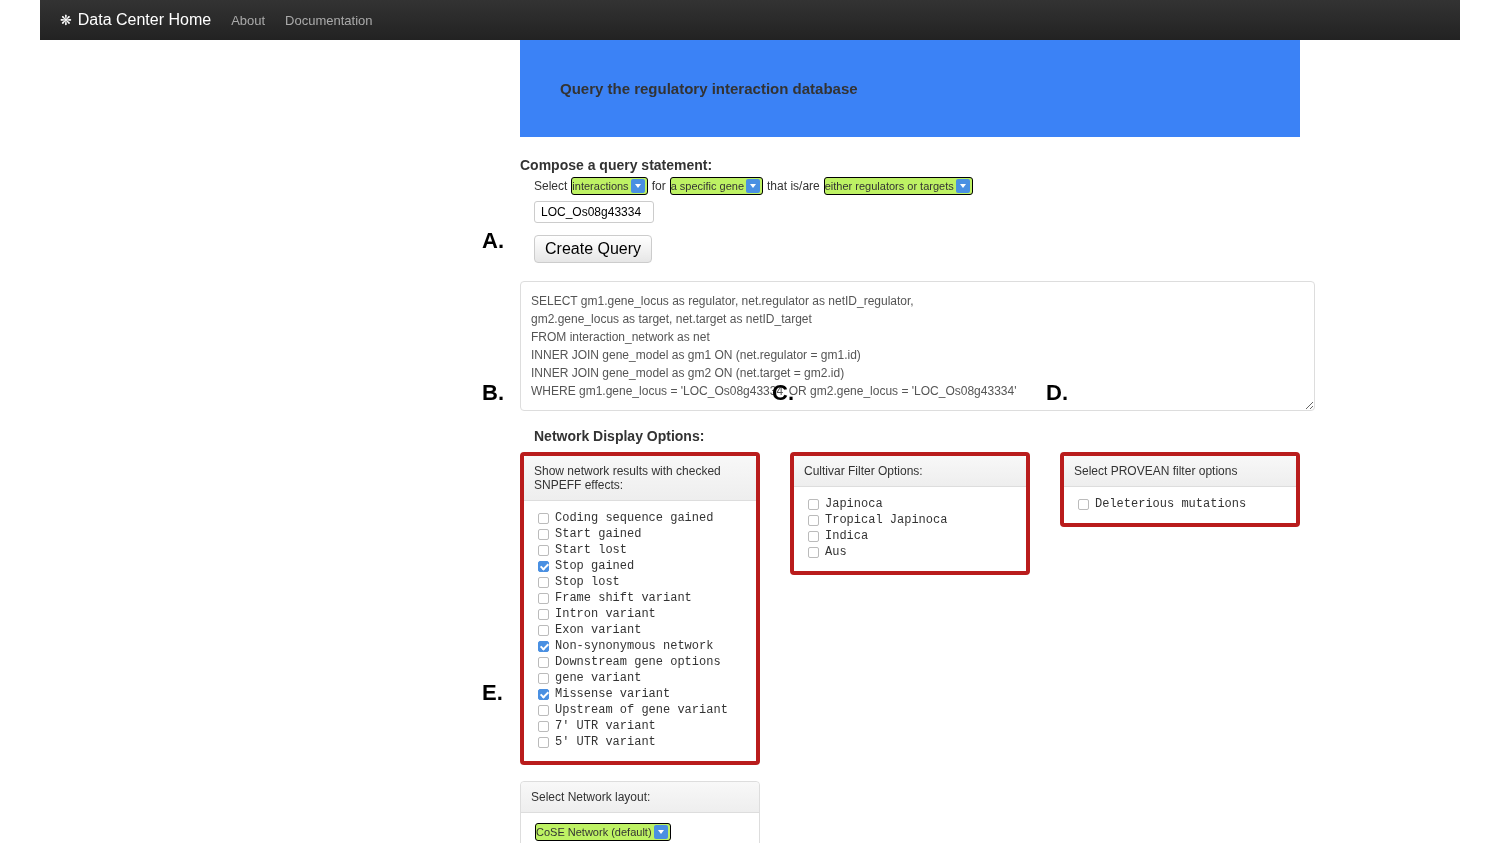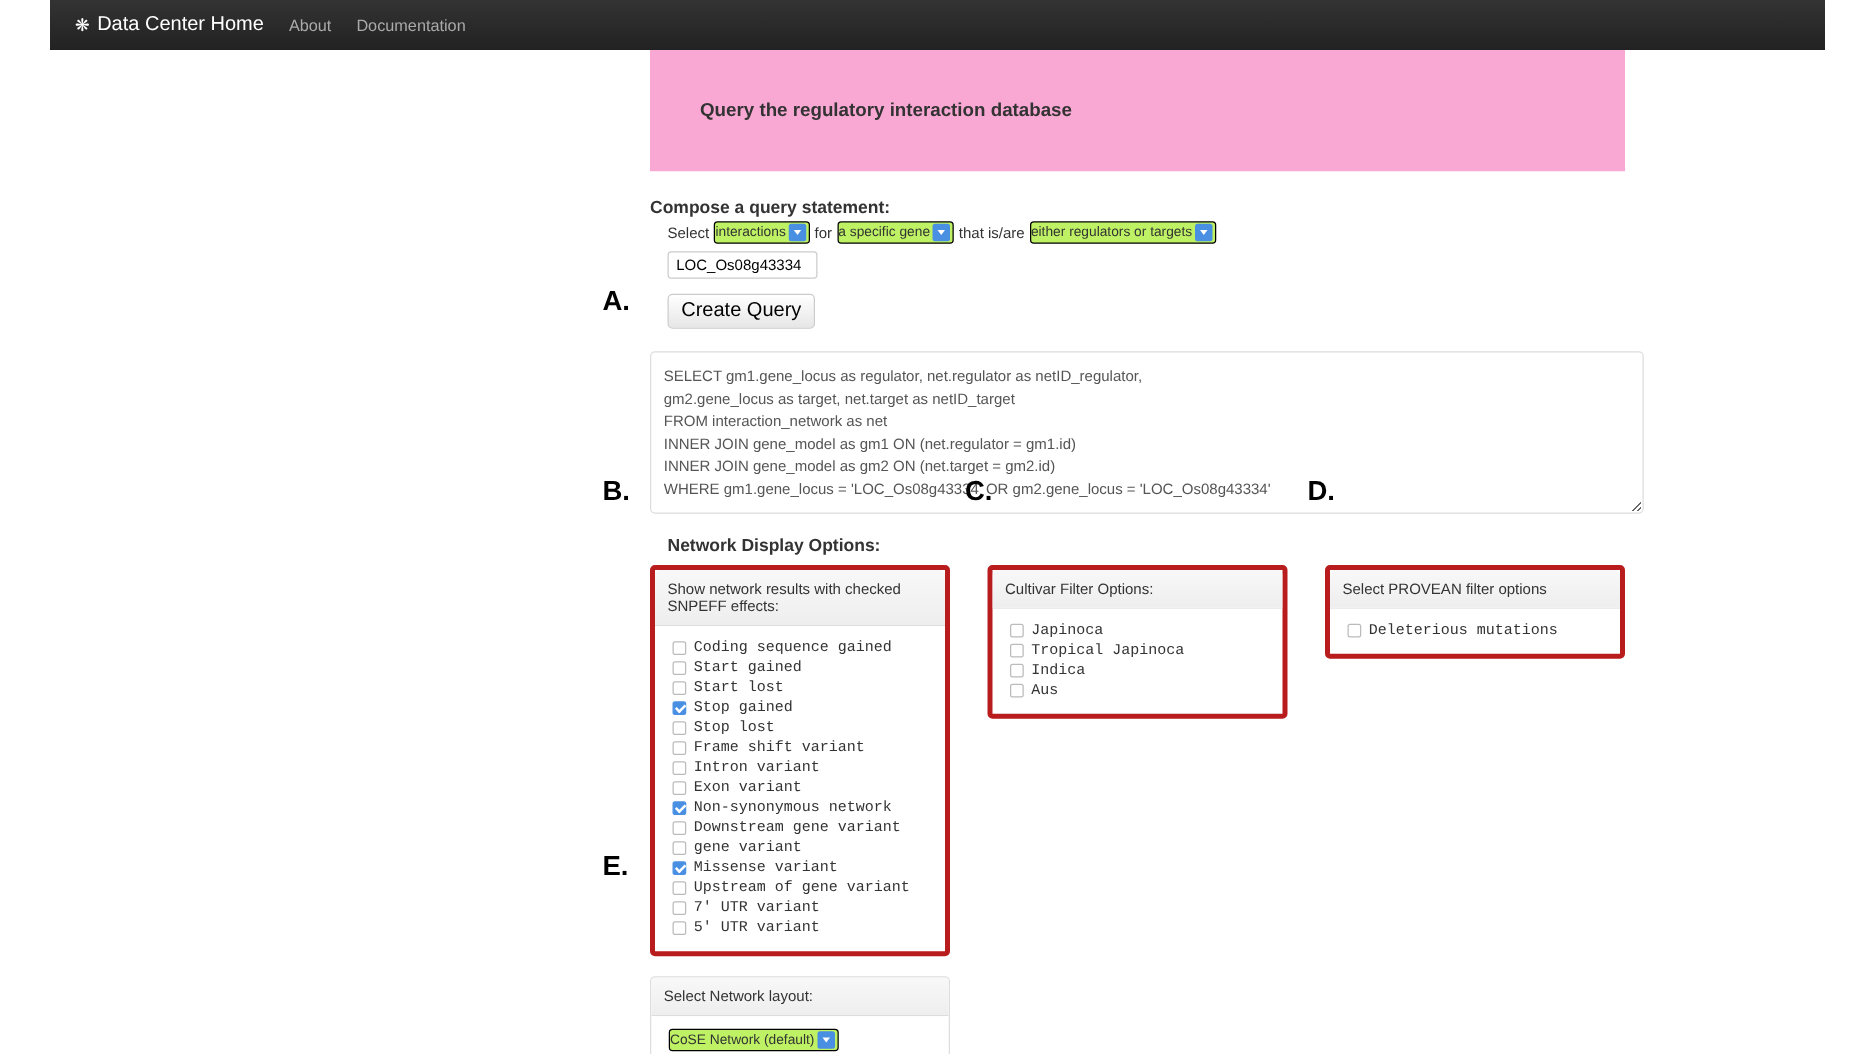--- a/index.html
+++ b/index.html
@@ -37,21 +37,21 @@
       font-size: 13px;
       margin-right: 20px;
       cursor: pointer;
     }
     .page-wrapper {
       position: relative;
       max-width: 1096px;
       margin: 0 auto;
     }
     .hero-panel {
-      background: #f9a8d4;
+      background: #3b82f6;
       padding: 40px 40px 40px 40px;
       margin: 0 0 20px 0;
       width: 780px;
       margin-left: 318px;
     }
     .hero-title {
       font-size: 15px;
       font-weight: bold;
       color: #333;
     }
@@ -297,21 +297,21 @@
             <div class="checkbox-item">
               <span class="checkbox-box"></span>
               <span>Exon variant</span>
             </div>
             <div class="checkbox-item">
               <span class="checkbox-box checked"></span>
               <span>Non-synonymous network</span>
             </div>
             <div class="checkbox-item">
               <span class="checkbox-box"></span>
-              <span>Downstream gene variant</span>
+              <span>Downstream gene options</span>
             </div>
             <div class="checkbox-item">
               <span class="checkbox-box"></span>
               <span>gene variant</span>
             </div>
             <div class="checkbox-item">
               <span class="checkbox-box checked"></span>
               <span>Missense variant</span>
             </div>
             <div class="checkbox-item">

